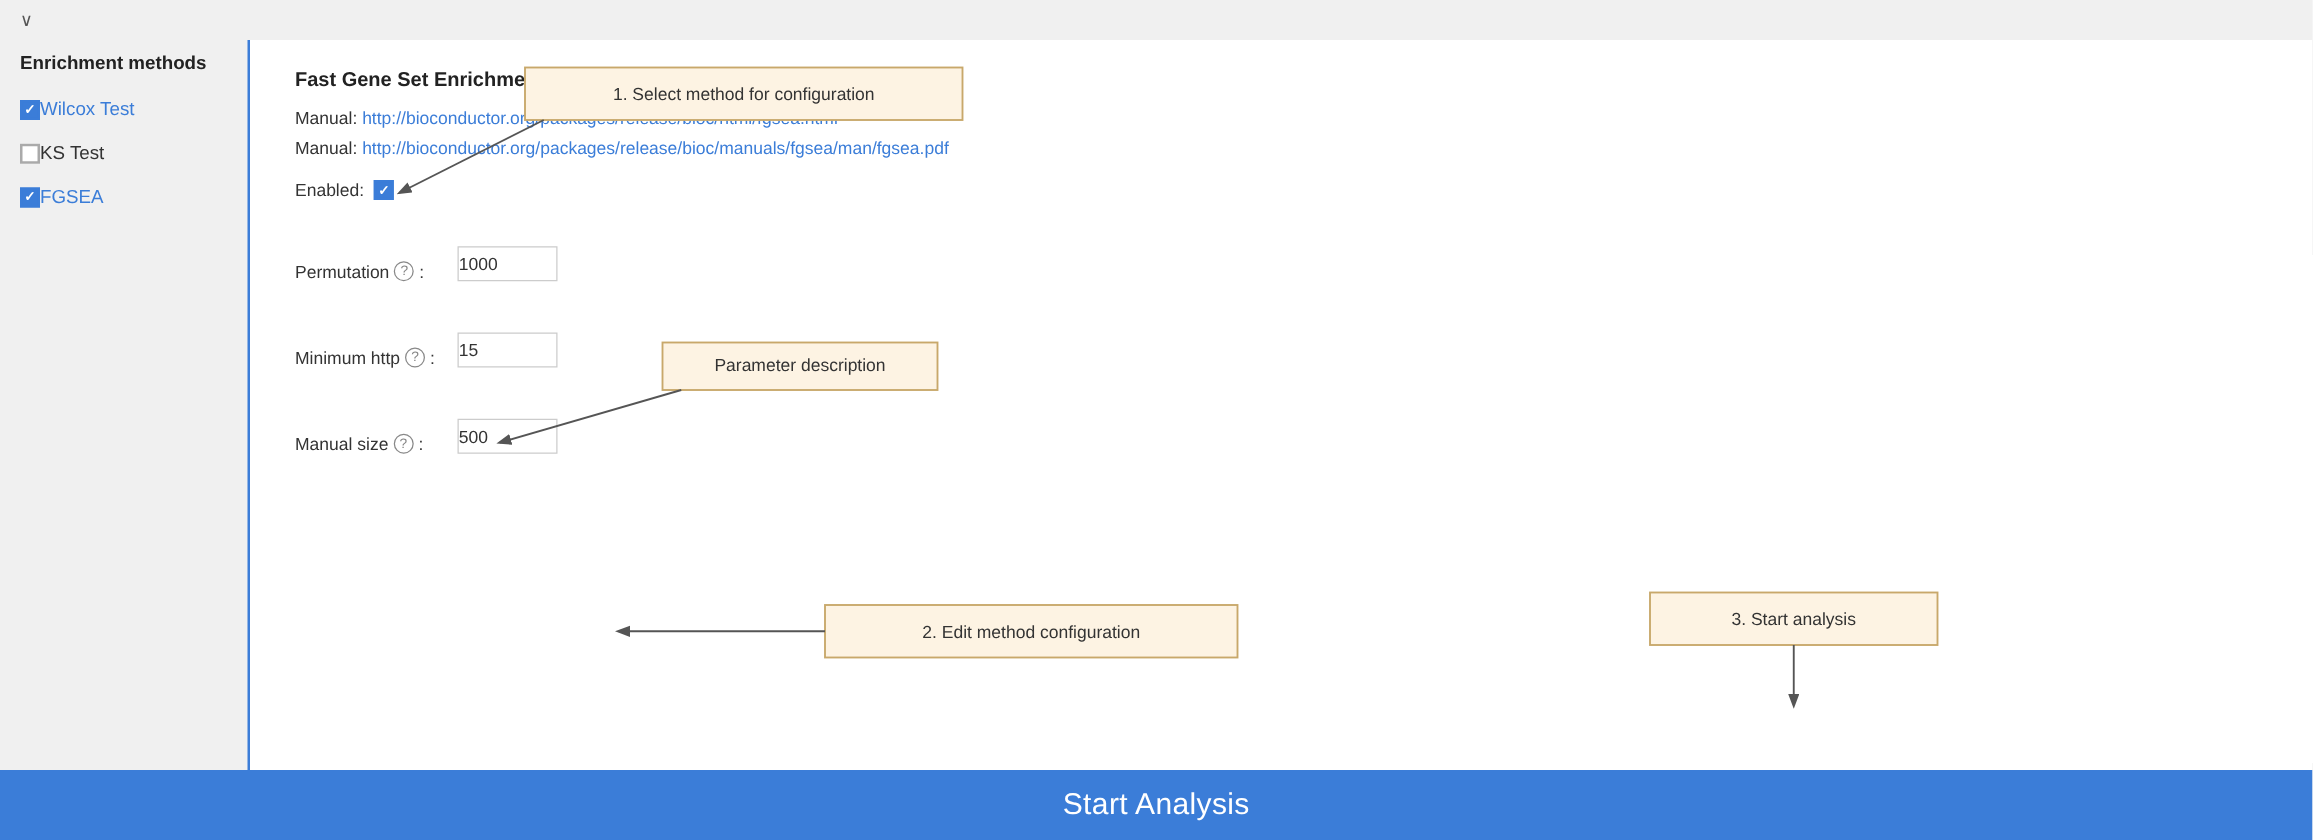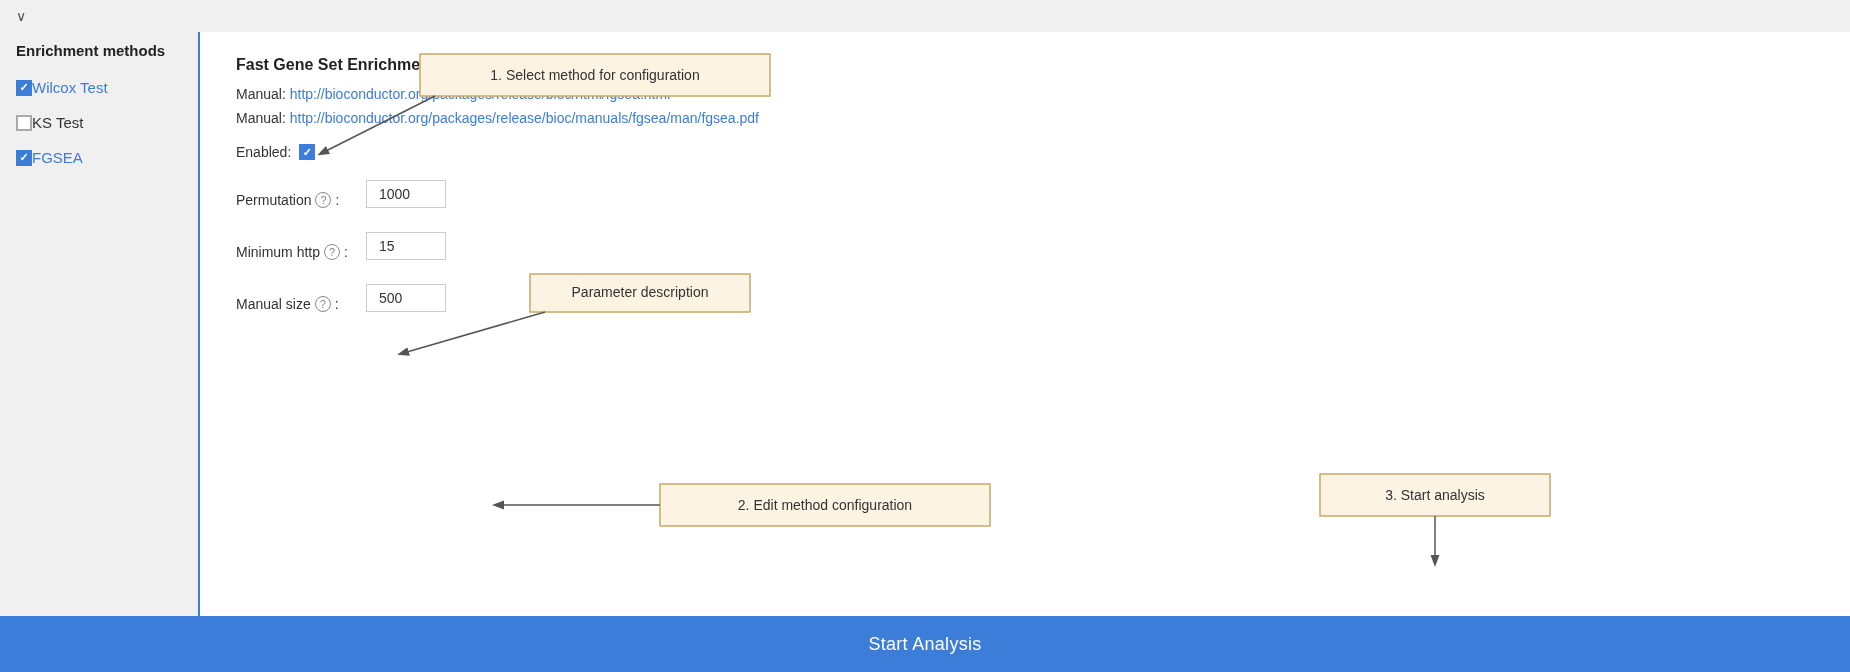--- a/index.html
+++ b/index.html
@@ -170,40 +170,41 @@
       font-size: 11px;
       color: #888;
       cursor: pointer;
       flex-shrink: 0;
     }
 
     .param-input {
       width: 80px;
       height: 28px;
       border: 1px solid #ccc;
-      padding: 2px 12px;
+      padding: 2px 0;
       font-size: 14px;
       color: #333;
       outline: none;
+      margin-top: 17px;
     }
 
     
     .bottom-bar {
       height: 56px;
       background: #3b7dd8;
       display: flex;
       align-items: center;
       justify-content: center;
       cursor: pointer;
       flex-shrink: 0;
     }
 
     .bottom-bar-label {
       color: white;
-      font-size: 18px;
+      font-size: 24px;
       font-weight: 500;
       letter-spacing: 0.3px;
       text-align: right;
     }
 
     
     .annotations-overlay {
       position: absolute;
       top: 0;
       left: 0;

